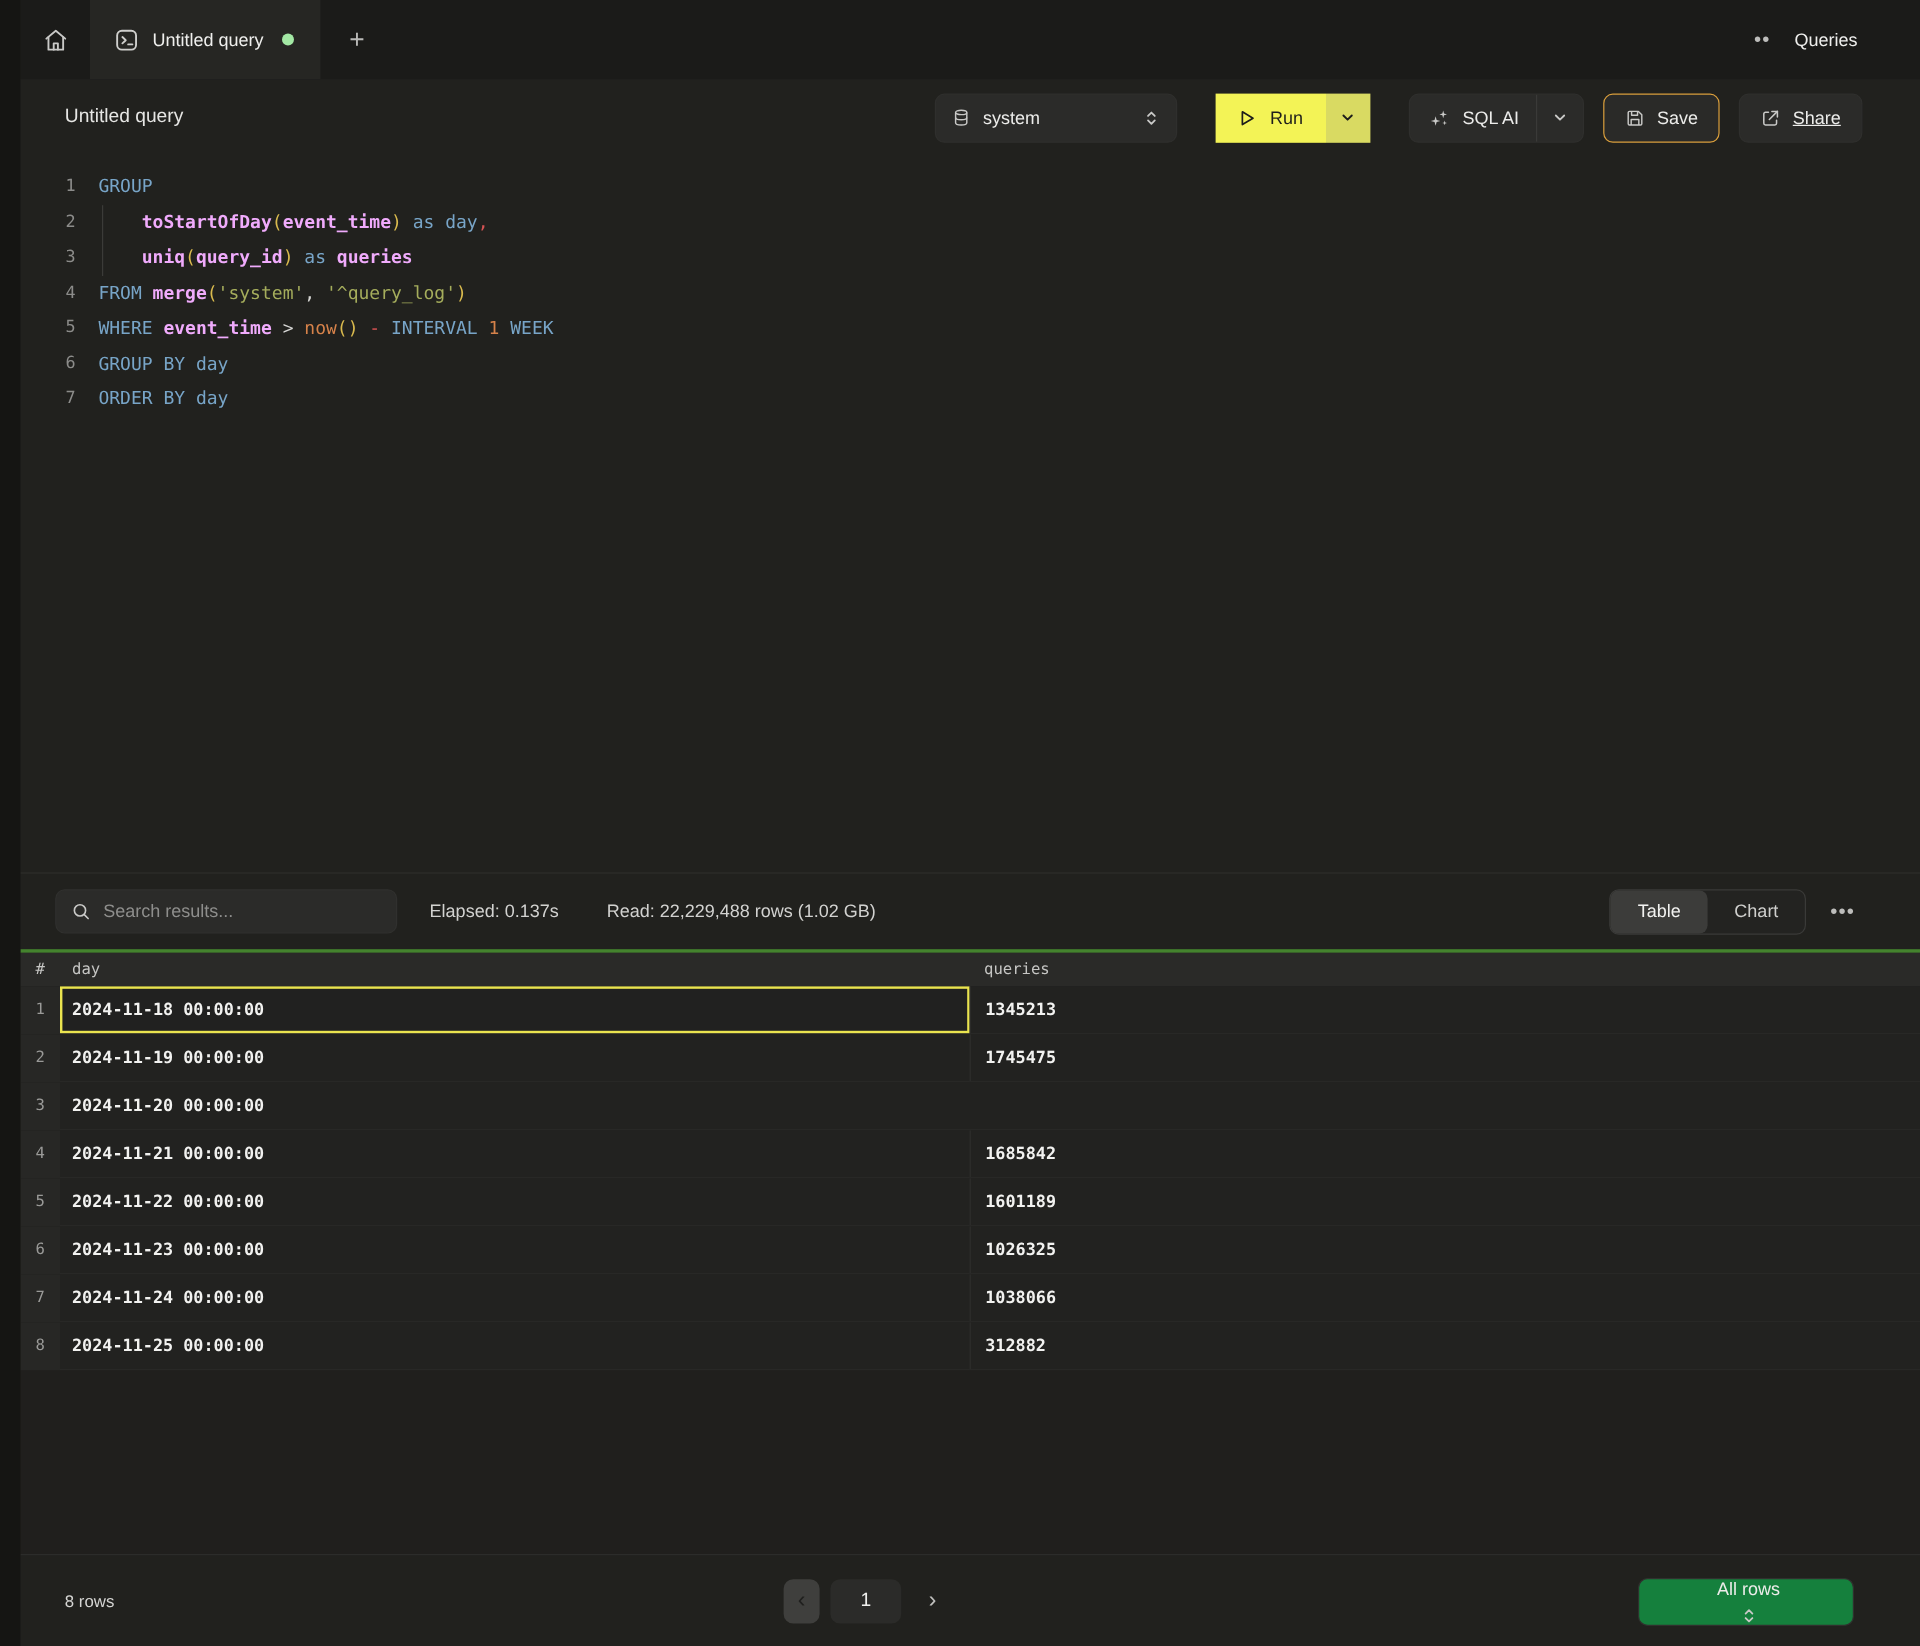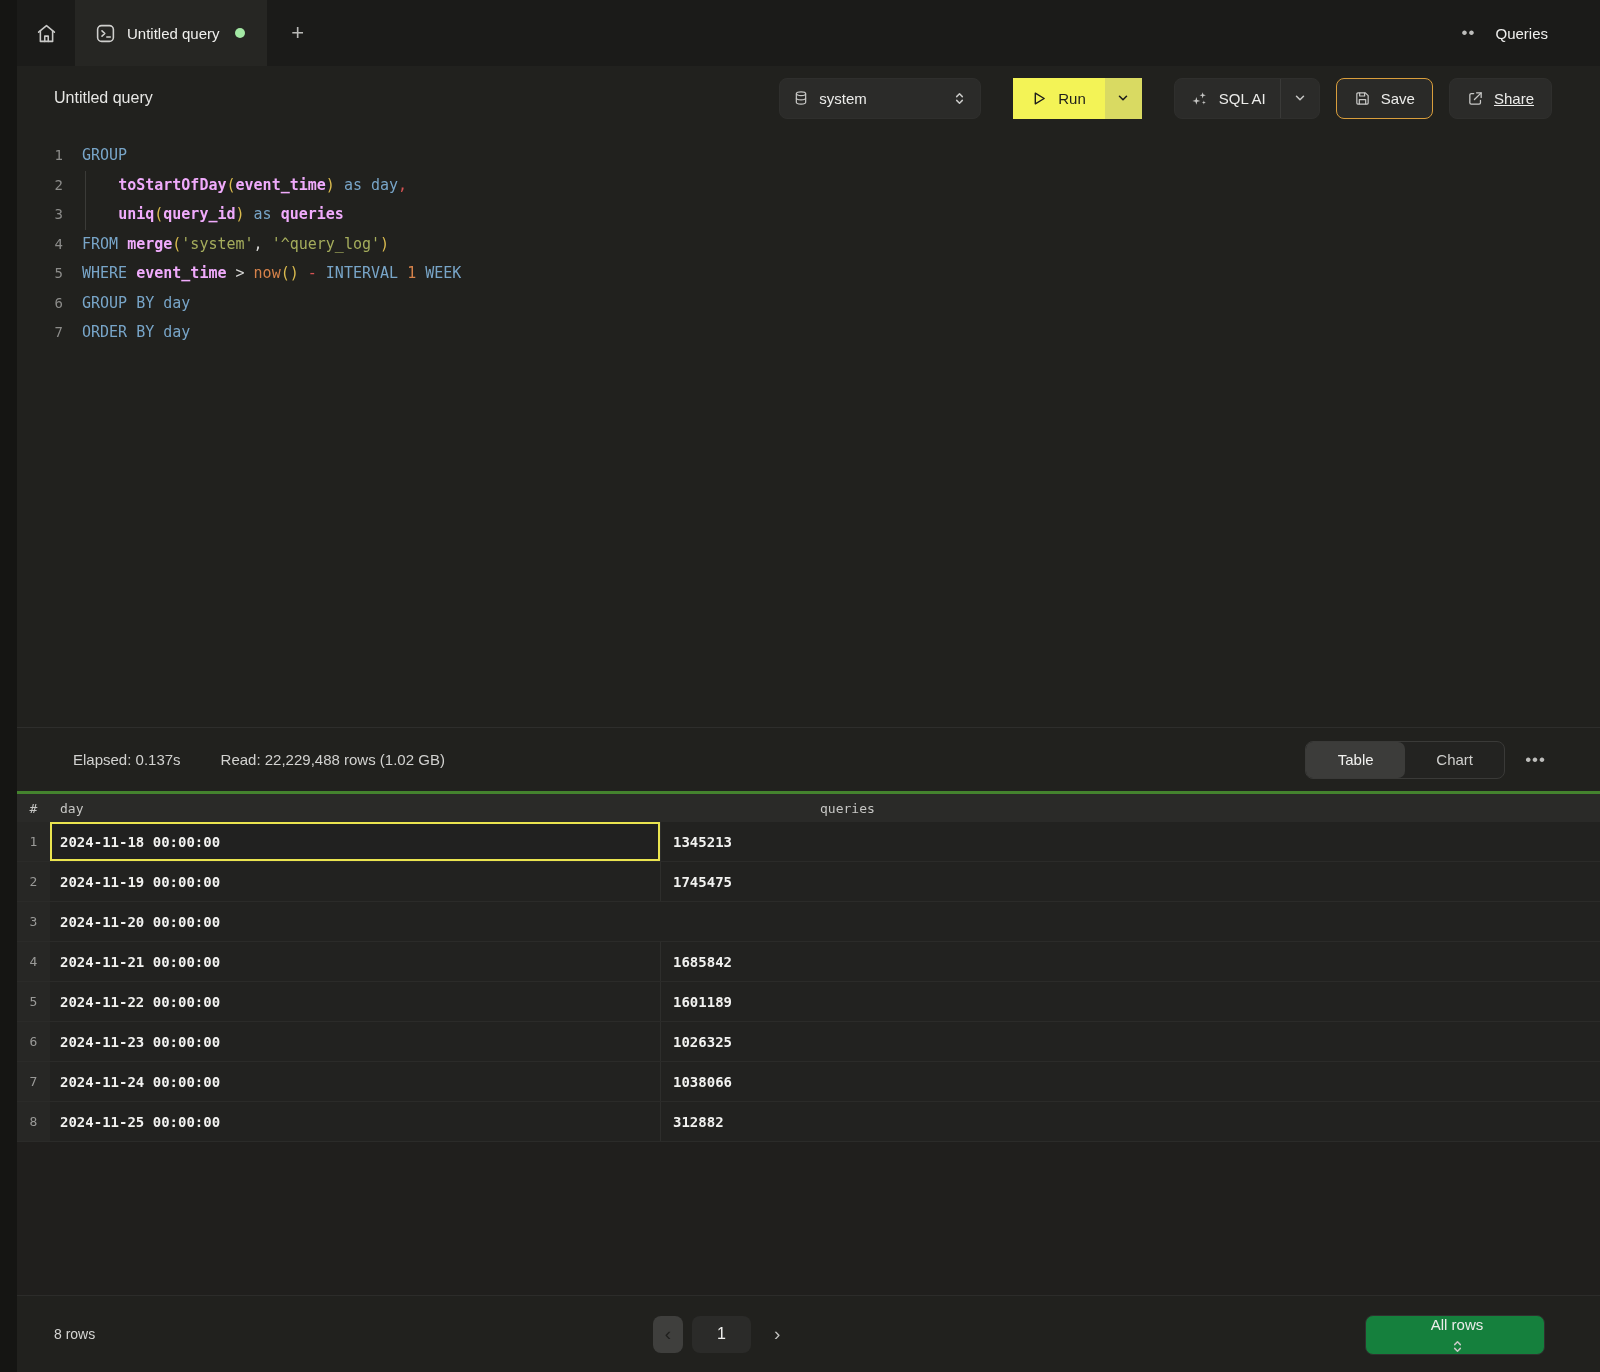--- a/index.html
+++ b/index.html
@@ -62,38 +62,38 @@
   .search-box { width:285px; height:37px; background:#2b2b29; border:1px solid #30302e; border-radius:8px;
     display:flex; align-items:center; gap:10px; padding:0 12px; }
   .search-box input { background:none; border:none; outline:none; color:#d8d8d6; font-size:15px;
     font-family:"Liberation Sans", sans-serif; width:100%; }
   .search-box input::placeholder { color:#8e8e8c; }
   .stat { font-size:15px; color:#d2d2d0; }
   .stat-elapsed { margin-left:27px; }
   .stat-read { margin-left:40px; }
   .rtoolbar-right { margin-left:auto; display:flex; align-items:center; gap:20px; }
   .view-toggle { display:flex; border:1px solid #3a3a38; border-radius:8px; background:#232321; padding:0; height:38px; }
-  .view-seg { width:99px; display:flex; align-items:center; justify-content:center; font-size:15px;
+  .view-seg { width:81px; display:flex; align-items:center; justify-content:center; font-size:15px;
     color:#cfcfcd; cursor:pointer; border-radius:7px; }
   .view-seg.active { background:#3c3c3a; color:#f2f2f0; }
 
   .green-divider { height:3px; background:#44832e; flex:0 0 auto; }
 
   
   .thead { height:28px; flex:0 0 auto; background:#2a2a28; display:flex; align-items:center;
     font-family:"DejaVu Sans Mono", monospace; font-size:13px; color:#c6c6c4; }
   .th-num { width:33px; text-align:center; }
   .th-day { width:758px; padding-left:10px; }
   .th-queries { flex:1; padding-left:12px; }
   .tbody { flex:0 0 auto; }
   .trow { display:flex; height:40px; background:#222220; border-bottom:1px solid #2b2b29;
     font-family:"DejaVu Sans Mono", monospace; font-size:14px; font-weight:700; color:#f2f2f0; }
   .tnum { width:33px; flex:0 0 auto; background:#272725; display:flex; align-items:center; justify-content:center;
     font-size:13px; font-weight:400; color:#9a9a98; }
-  .tday { width:610px; flex:0 0 auto; display:flex; align-items:center; padding-left:10px; cursor:pointer; }
+  .tday { width:758px; flex:0 0 auto; display:flex; align-items:center; padding-left:10px; cursor:pointer; }
   .tday.selected { border:2px solid #eae44f; padding-left:8px; background:#212120; }
   .tq { flex:1; display:flex; align-items:center; padding-left:12px; border-left:1px solid #2e2e2c; cursor:pointer; }
   .table-empty { flex:1; background:#201f1d; }
 
   
   .rfooter { height:77px; flex:0 0 auto; border-top:1px solid #2c2c2a; position:relative;
     display:flex; align-items:center; }
   .rowcount { font-size:14px; color:#d5d5d3; padding-left:37px; }
   .pagination { position:absolute; left:636px; top:0; height:100%; display:flex; align-items:center; gap:9px; }
   .page-prev { width:30px; height:37px; background:#3f3f3d; border-radius:8px; display:flex; align-items:center;
@@ -251,20 +251,29 @@
         <span class="gutter-num">6</span>
         <span class="code-content"><span class="tk-kw">GROUP BY</span><span class="tk-pl"> </span><span class="tk-kw">day</span></span>
       </div>
       <div class="code-line">
         <span class="gutter-num">7</span>
         <span class="code-content"><span class="tk-kw">ORDER BY</span><span class="tk-pl"> </span><span class="tk-kw">day</span></span>
       </div>
     </div>
 
   <div class="rtoolbar">
+    <div class="search-box">
+      <span class="icon">
+        <svg width="17" height="17" viewBox="0 0 20 20" fill="none" stroke="currentColor" stroke-width="1.6" stroke-linecap="round">
+            <circle cx="9" cy="9" r="5.5"></circle>
+            <path d="M13.2 13.2 17 17"></path>
+          </svg>
+      </span>
+      <input type="text" placeholder="Search results..." style="">
+    </div>
     <span class="stat stat-elapsed">Elapsed: 0.137s</span>
     <span class="stat stat-read">Read: 22,229,488 rows (1.02 GB)</span>
     <div class="rtoolbar-right">
       <div class="view-toggle">
         <div class="view-seg active">Table</div>
         <div class="view-seg">Chart</div>
       </div>
       <span class="dots">•••</span>
     </div>
   </div>

